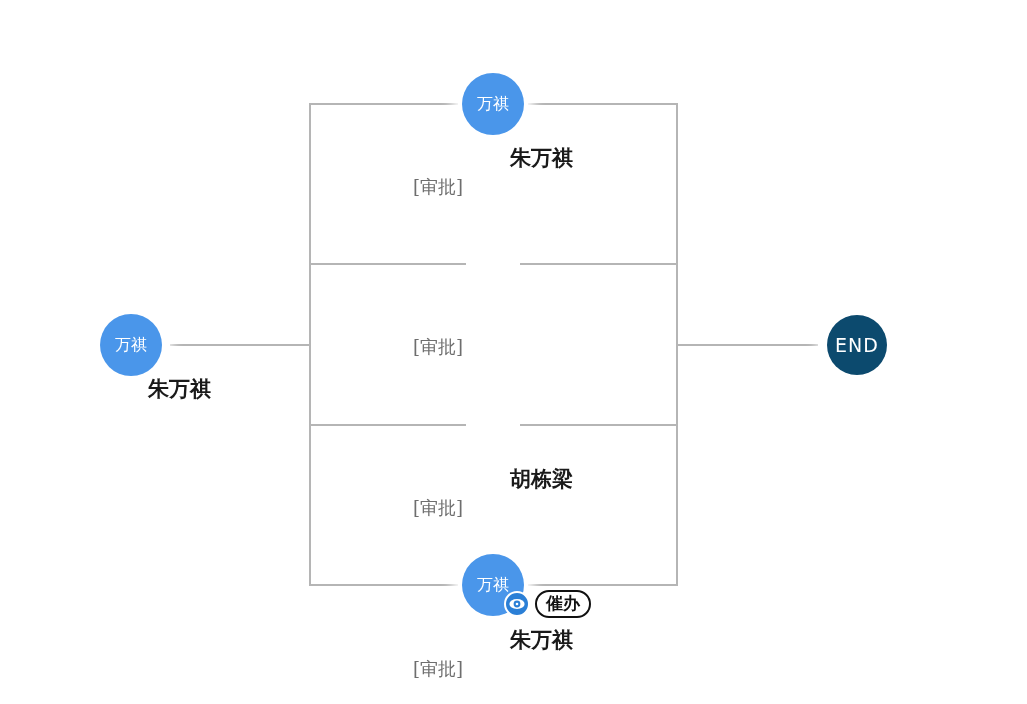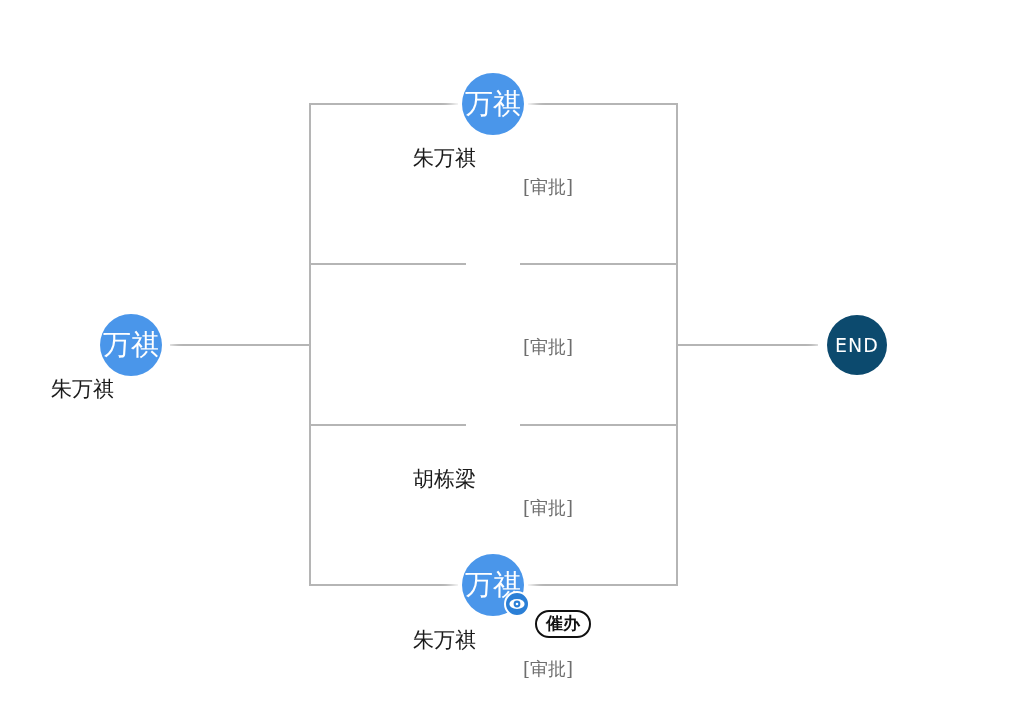--- a/index.html
+++ b/index.html
@@ -14,51 +14,51 @@
   
   .hline{position:absolute;height:2px;background:#b5b5b5;z-index:1;}
   .vline{position:absolute;width:2px;background:#b5b5b5;z-index:1;}
   
   .circle{
     position:absolute;
     width:62px;height:62px;
     border-radius:50%;
     display:flex;align-items:center;justify-content:center;
     color:#ffffff;
-    font-size:28px;
+    font-size:16px;
     z-index:2;
     box-shadow:0 0 0 4px #ffffff,0 0 12px 10px #ffffff;
     font-family:Liberation Serif, serif;
     cursor:pointer;
   }
   .circle.blue{background:#4a96ea;}
   .circle.gray{background:#0c4a6e;font-family:"DejaVu Sans",sans-serif;font-size:19px;letter-spacing:1px;cursor:default;}
   
   .name{
-    position:absolute;width:160px;text-align:left;
-    color:#1a1a1a;font-weight:400;font-size:21px;z-index:2;
+    position:absolute;width:160px;text-align:right;
+    color:#1a1a1a;font-weight:700;font-size:21px;z-index:2;
     font-family:"DejaVu Serif",serif;
   }
   .status{
-    position:absolute;width:160px;text-align:right;
+    position:absolute;width:160px;text-align:left;
     color:#6e6e6e;font-size:18px;z-index:2;
     font-family:"DejaVu Serif",serif;
   }
   
   .eye-badge{
     position:absolute;left:504px;top:591px;width:26px;height:26px;z-index:3;cursor:pointer;
   }
   
   .urge-btn{
     position:absolute;left:535px;top:590px;z-index:3;
     background:#ffffff;border:2px solid #111111;border-radius:14px;
     height:24px;line-height:23px;padding:0 9px;
     font-size:17px;font-weight:700;color:#111111;
     font-family:"DejaVu Serif",serif;
-    cursor:pointer;user-select:none;margin-top:20px;
+    cursor:pointer;user-select:none;
   }
 </style>
 </head>
 <body>
 
 <div class="canvas">
 
   <div class="hline" style="left:170px;top:344px;width:141px;"></div>
   <div class="vline" style="left:309px;top:103px;height:483px;"></div>
   <div class="vline" style="left:676px;top:103px;height:483px;"></div>

